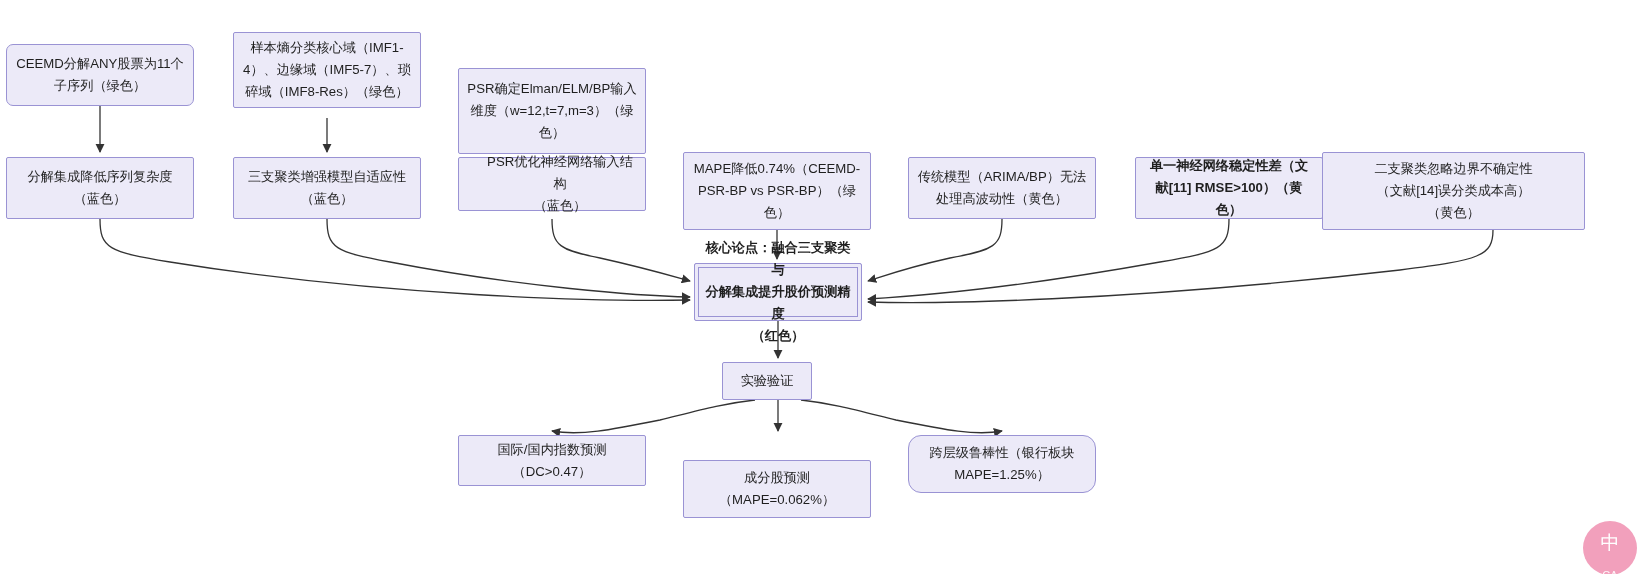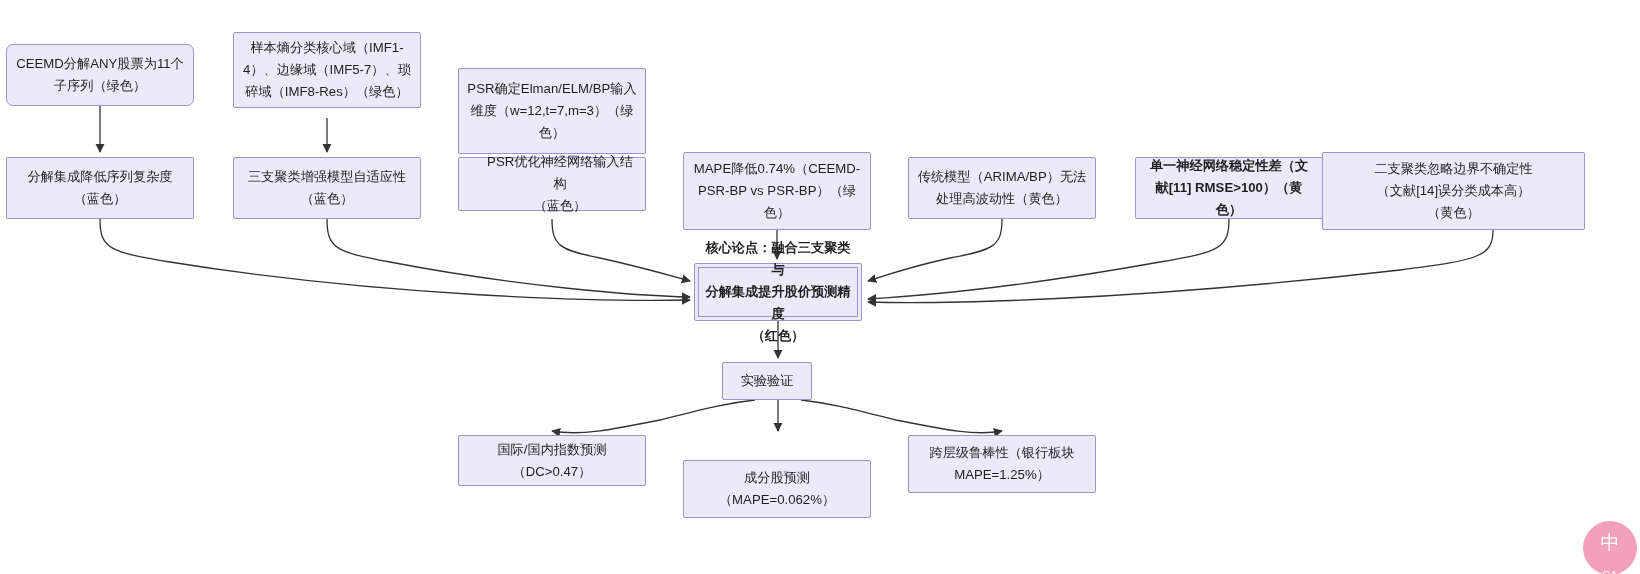--- a/index.html
+++ b/index.html
@@ -181,21 +181,21 @@
   </div>
 
   <div class="node" style="left:458px;top:435px;width:188px;height:51px;">
     <span class="txt">国际/国内指数预测
 （DC&gt;0.47）</span>
   </div>
   <div class="node" style="left:683px;top:435px;width:188px;height:58px;margin-top:25px;">
     <span class="txt">成分股预测
 （MAPE=0.062%）</span>
   </div>
-  <div class="node" style="left:908px;top:435px;width:188px;height:58px;">
+  <div class="node" style="left:908px;top:435px;width:188px;height:58px;border-radius:13px;">
     <span class="txt">跨层级鲁棒性（银行板块
 MAPE=1.25%）</span>
   </div>
 
   <div class="watermark" style="left:1583px;top:521px;">
     <span class="wm-line1">中</span>
     <span class="wm-line2">CA</span>
   </div>
 
 </div>

